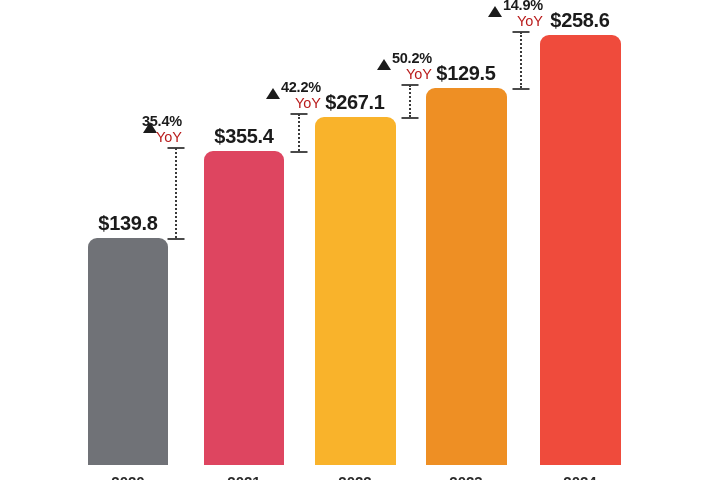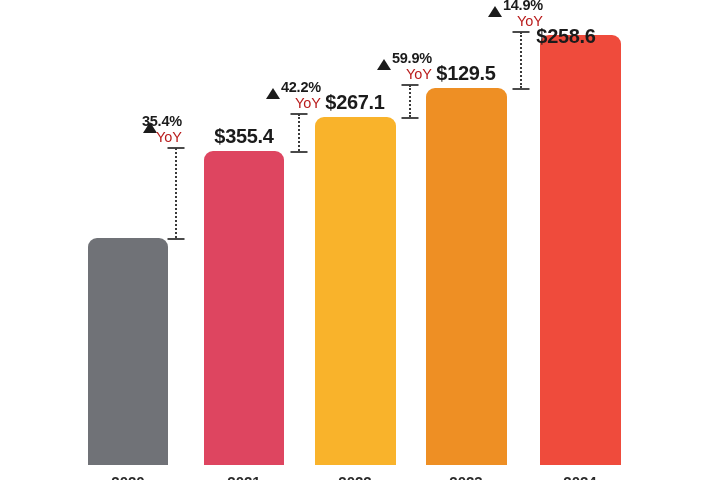--- a/index.html
+++ b/index.html
@@ -93,24 +93,25 @@
 
 <div id="chart-root">
   <div class="plot-area">
 
     <div class="bar" style="left: 88px; top: 238px; width: 80px; height: 227px; background: rgb(112, 114, 119);"></div>
     <div class="bar" style="left: 204px; top: 151px; width: 80px; height: 314px; background: rgb(222, 69, 96);"></div>
     <div class="bar" style="left: 315px; top: 117px; width: 81px; height: 348px; background: rgb(249, 179, 43);"></div>
     <div class="bar" style="left: 426px; top: 88px; width: 81px; height: 377px; background: rgb(238, 143, 36);"></div>
     <div class="bar" style="left: 540px; top: 35px; width: 81px; height: 430px; background: rgb(239, 75, 60);"></div>
 
+    <div class="bar-value-label" style="left:78px; top:212px; width:100px;">$139.8</div>
     <div class="bar-value-label" style="left:194px; top:125px; width:100px;">$355.4</div>
     <div class="bar-value-label" style="left:305px; top:91px; width:100px;">$267.1</div>
     <div class="bar-value-label" style="left:416px; top:62px; width:100px;">$129.5</div>
-    <div class="bar-value-label" style="left:516px; top:9px; width:100px;margin-top:16px;">$258.6</div>
+    <div class="bar-value-label" style="left:530px; top:9px; width:100px;">$258.6</div>
 
     <div class="yoy-group" style="left:158px; top:120px; width:36px; height:125px;">
       <div class="yoy-cap" style="top:27px;"></div>
       <div class="yoy-bracket-line" style="top:28px; height:90px;"></div>
       <div class="yoy-cap" style="top:118px;"></div>
     </div>
     <div class="yoy-tri" style="left:143px; top:122px;"></div>
     <div class="yoy-text" style="left:84px; top:114px; width:98px;">
       <span class="yoy-pct">35.4%</span>
       <span class="yoy-word">YoY</span>
@@ -127,21 +128,21 @@
       <span class="yoy-word">YoY</span>
     </div>
 
     <div class="yoy-group" style="left:392px; top:57px; width:36px; height:66px;">
       <div class="yoy-cap" style="top:27px;"></div>
       <div class="yoy-bracket-line" style="top:28px; height:32px;"></div>
       <div class="yoy-cap" style="top:60px;"></div>
     </div>
     <div class="yoy-tri" style="left:377px; top:59px;"></div>
     <div class="yoy-text" style="left:334px; top:51px; width:98px;">
-      <span class="yoy-pct">59.9%</span>
+      <span class="yoy-pct">50.2%</span>
       <span class="yoy-word">YoY</span>
     </div>
 
     <div class="yoy-group" style="left:503px; top:4px; width:36px; height:90px;">
       <div class="yoy-cap" style="top:27px;"></div>
       <div class="yoy-bracket-line" style="top:28px; height:56px;"></div>
       <div class="yoy-cap" style="top:84px;"></div>
     </div>
     <div class="yoy-tri" style="left:488px; top:6px;"></div>
     <div class="yoy-text" style="left:445px; top:-2px; width:98px;">

